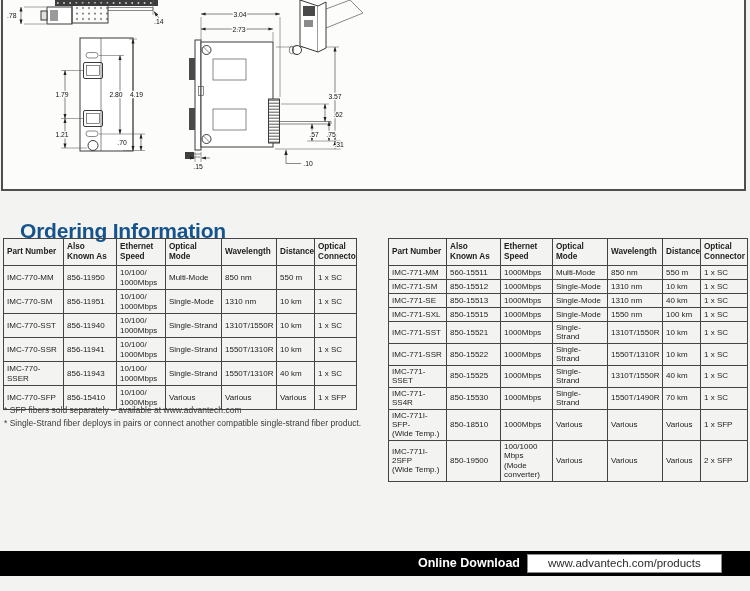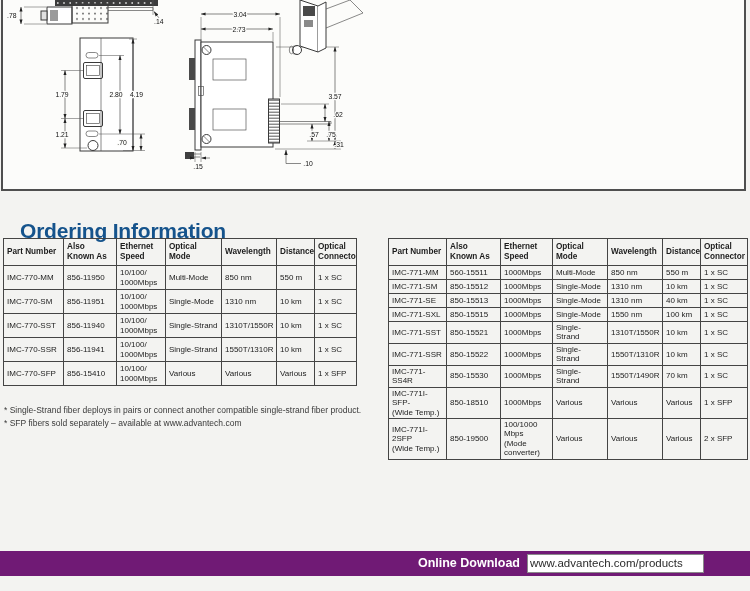--- a/index.html
+++ b/index.html
@@ -25,25 +25,25 @@
   table.t th,table.t td{border:1px solid #444;padding:1px 3px;white-space:pre-line;
     vertical-align:middle;text-align:left;line-height:1.18;overflow:hidden;}
   table.t th{font-weight:bold;height:24px;font-size:8.2px;}
   table.t1{left:3px;top:238px;width:353px;}
   table.t1 td{height:21px;}
   table.t2{left:388px;top:238px;width:359px;}
   table.t2 td{height:11px;}
 
   .footnotes{position:absolute;left:4px;top:404px;font-size:8.5px;color:#3a3a3a;line-height:1.5;}
 
-  .footer-bar{position:absolute;left:0;top:551px;width:750px;height:25px;background:#701a75;}
+  .footer-bar{position:absolute;left:0;top:551px;width:750px;height:25px;background:#000000;}
   .footer-label{position:absolute;right:230px;top:0;height:25px;line-height:25px;
     color:#fff;font-weight:bold;font-size:12.5px;}
   .footer-url{position:absolute;left:527px;top:3px;width:173px;height:17px;line-height:17px;
-    background:#fff;border:1px solid #8a8a8a;font-size:11.5px;color:#2b2b2b;padding-left:2px;}
+    background:#fff;border:1px solid #8a8a8a;font-size:11.5px;color:#2b2b2b;padding-left:20px;}
 </style>
 </head>
 <body>
 
 <div class="page">
 
   <div class="draw-frame">
     <svg width="741" height="189" viewBox="0 0 741 189">
       <defs>
         <marker id="ar" viewBox="0 0 10 10" refX="9.5" refY="5" markerWidth="8" markerHeight="8" orient="auto-start-reverse">
@@ -237,20 +237,30 @@
           <td>IMC-770-SSR</td>
           <td>856-11941</td>
           <td>10/100/
 1000Mbps</td>
           <td>Single-Strand</td>
           <td>1550T/1310R</td>
           <td>10 km</td>
           <td>1 x SC</td>
         </tr>
         <tr>
+          <td>IMC-770-SSER</td>
+          <td>856-11943</td>
+          <td>10/100/
+1000Mbps</td>
+          <td>Single-Strand</td>
+          <td>1550T/1310R</td>
+          <td>40 km</td>
+          <td>1 x SC</td>
+        </tr>
+        <tr>
           <td>IMC-770-SFP</td>
           <td>856-15410</td>
           <td>10/100/
 1000Mbps</td>
           <td>Various</td>
           <td>Various</td>
           <td>Various</td>
           <td>1 x SFP</td>
         </tr>
       </tbody>
@@ -330,20 +340,29 @@
         <tr>
           <td>IMC-771-SSR</td>
           <td>850-15522</td>
           <td>1000Mbps</td>
           <td>Single-Strand</td>
           <td>1550T/1310R</td>
           <td>10 km</td>
           <td>1 x SC</td>
         </tr>
         <tr>
+          <td>IMC-771-SSET</td>
+          <td>850-15525</td>
+          <td>1000Mbps</td>
+          <td>Single-Strand</td>
+          <td>1310T/1550R</td>
+          <td>40 km</td>
+          <td>1 x SC</td>
+        </tr>
+        <tr>
           <td>IMC-771-SS4R</td>
           <td>850-15530</td>
           <td>1000Mbps</td>
           <td>Single-Strand</td>
           <td>1550T/1490R</td>
           <td>70 km</td>
           <td>1 x SC</td>
         </tr>
         <tr>
           <td>IMC-771I-SFP-
@@ -364,22 +383,22 @@
 converter)</td>
           <td>Various</td>
           <td>Various</td>
           <td>Various</td>
           <td>2 x SFP</td>
         </tr>
       </tbody>
   </table>
 
   <div class="footnotes">
+    <div>* SFP fibers sold separately – available at www.advantech.com</div>
     <div>* Single-Strand fiber deploys in pairs or connect another compatible single-strand fiber product.</div>
-    <div>* SFP fibers sold separately – available at www.advantech.com</div>
   </div>
 
   <div class="footer-bar">
     <span class="footer-label">Online Download</span>
     <span class="footer-url">www.advantech.com/products</span>
   </div>
 
 </div>
 
 </body></html>

